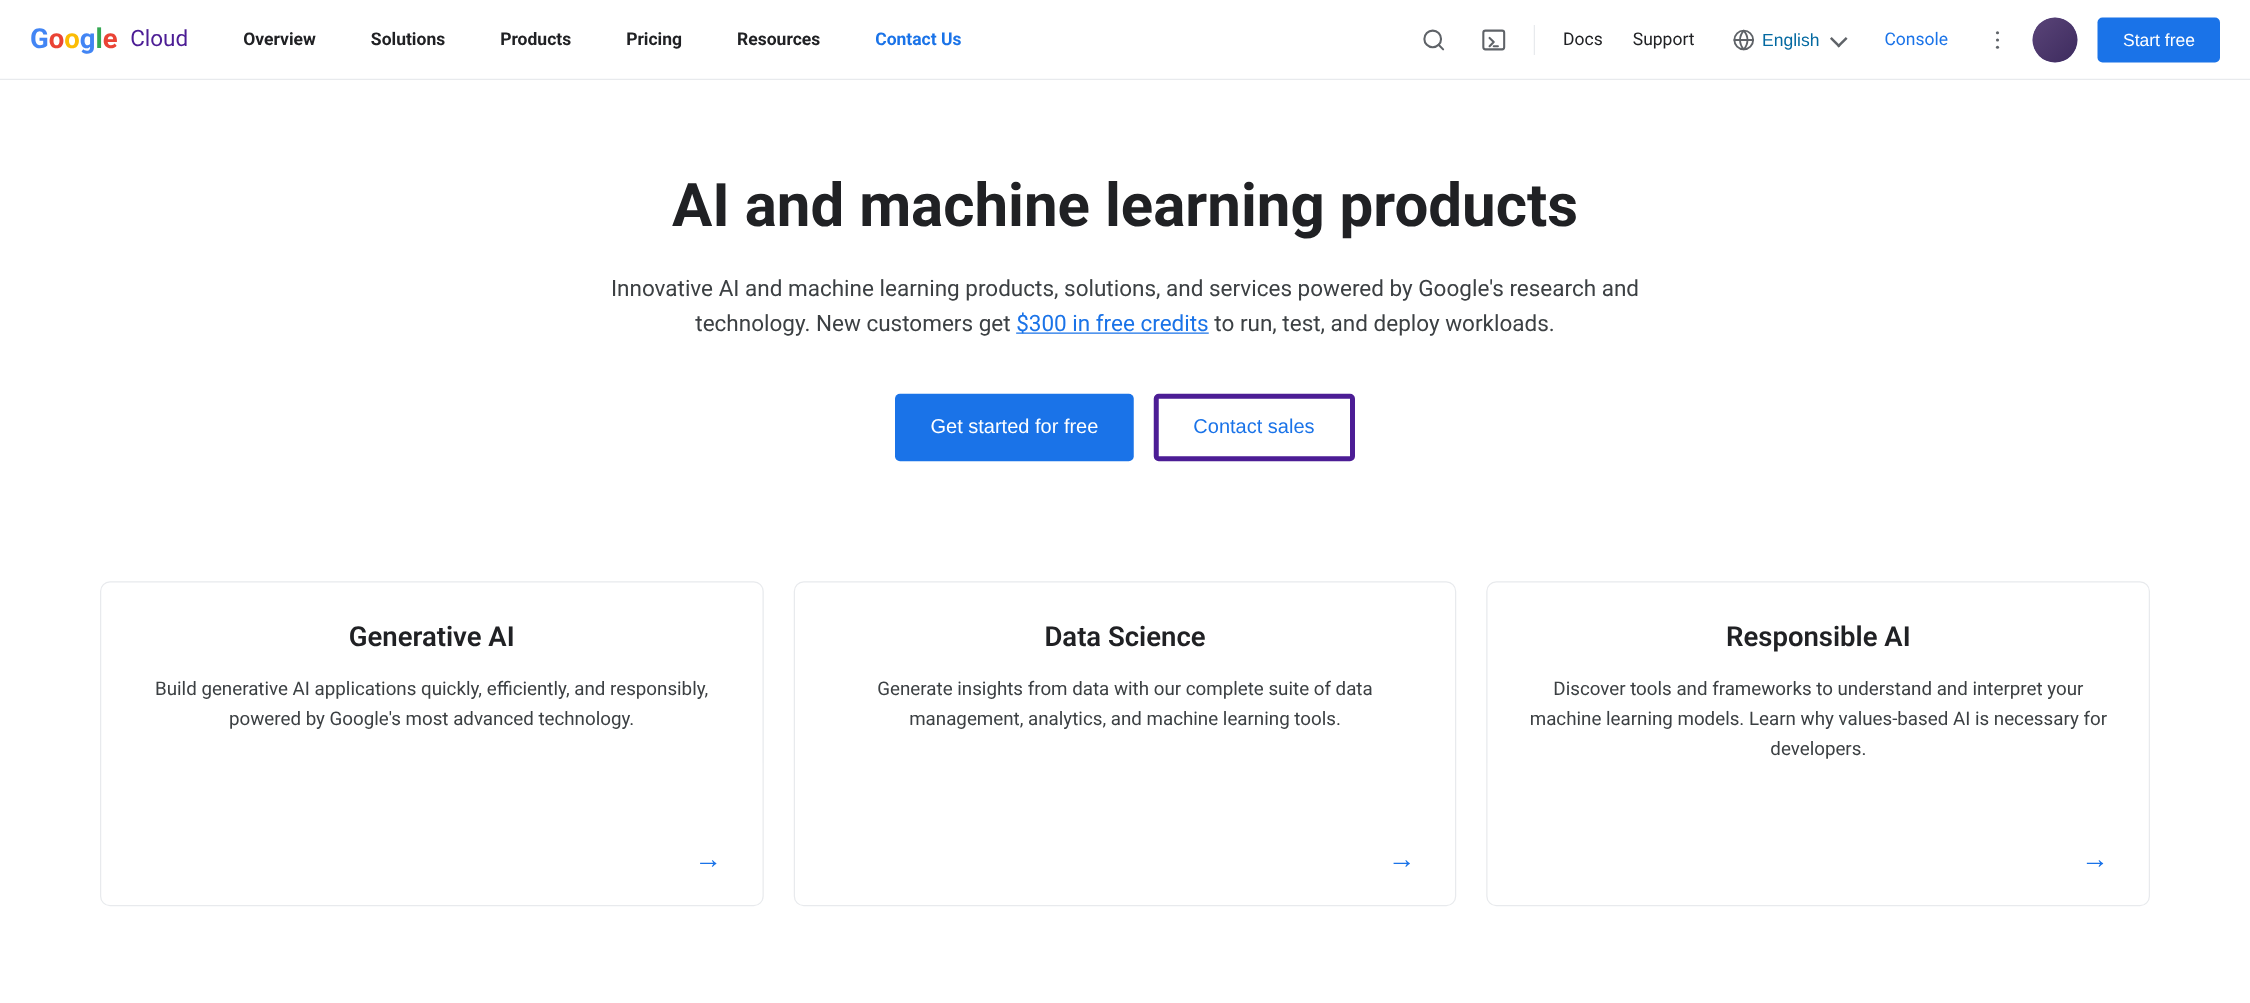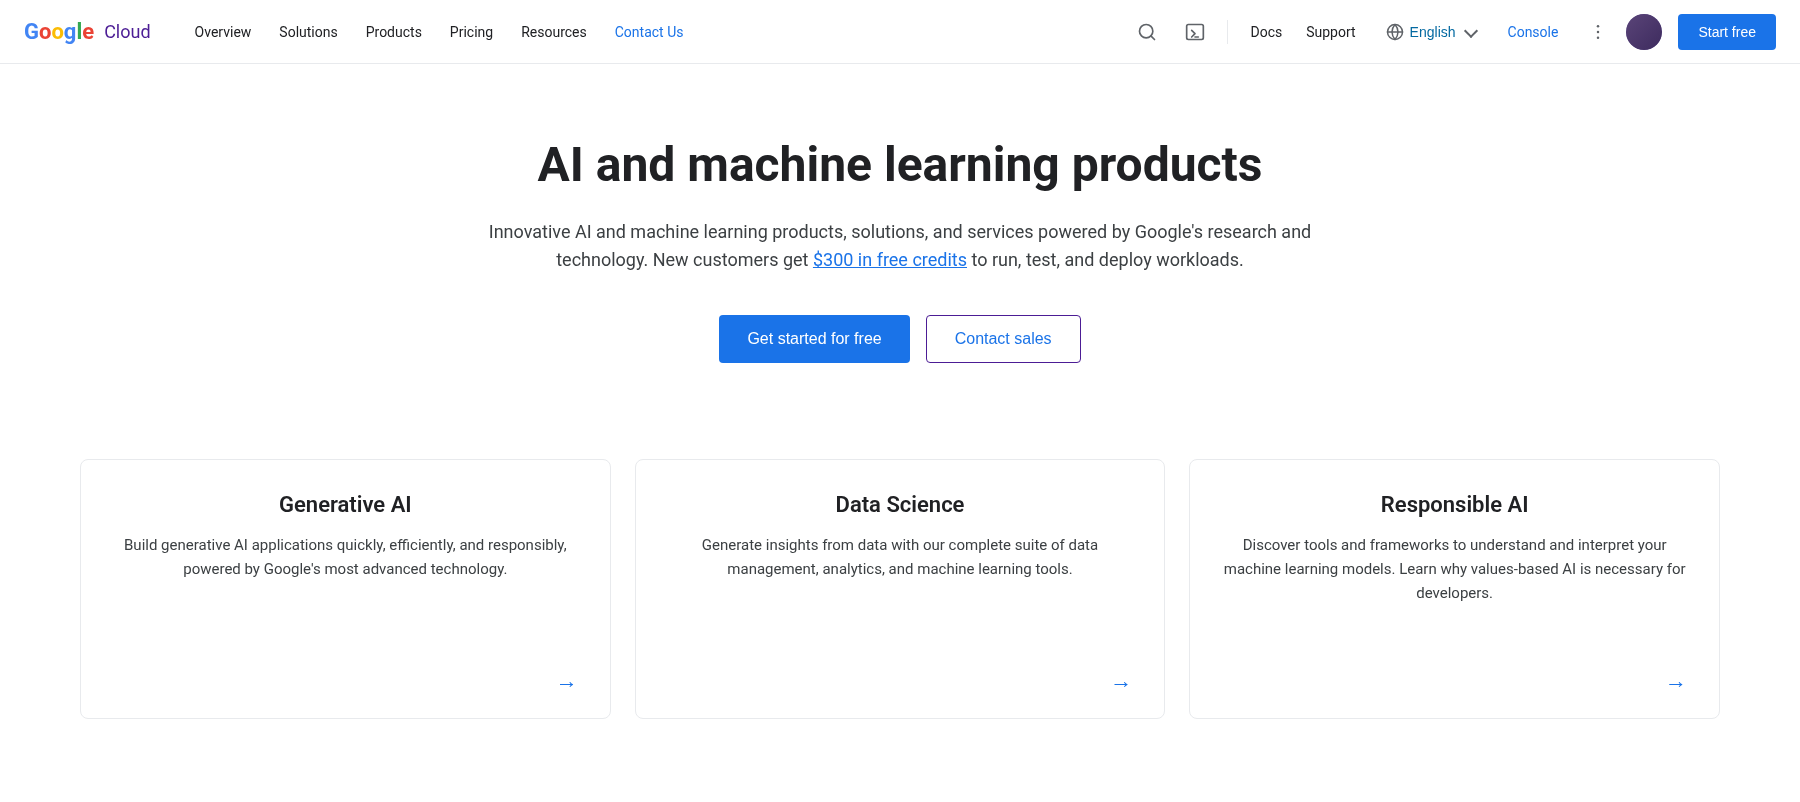--- a/index.html
+++ b/index.html
@@ -34,22 +34,23 @@
     .logo-o1 { color: #EA4335; font-size: 22px; font-weight: 700; }
     .logo-o2 { color: #FBBC04; font-size: 22px; font-weight: 700; }
     .logo-g2 { color: #4285F4; font-size: 22px; font-weight: 700; }
     .logo-l { color: #34A853; font-size: 22px; font-weight: 700; }
     .logo-e { color: #EA4335; font-size: 22px; font-weight: 700; }
     .logo-cloud { font-size: 18px; font-weight: 400; color: #4c1d95; margin-left: 6px; }
 
     .nav-links {
       display: flex;
       align-items: center;
-      gap: 4px;
+      gap: 20px;
       flex: 1;
+      font-weight: bold;
     }
     .nav-link {
       padding: 8px 12px;
       font-size: 14px;
       color: #202124;
       text-decoration: none;
       border-radius: 4px;
       cursor: pointer;
       white-space: nowrap;
     }
@@ -188,21 +189,21 @@
       border: none;
       border-radius: 4px;
       padding: 14px 28px;
       font-size: 16px;
       font-weight: 500;
       cursor: pointer;
     }
     .btn-secondary {
       background: #fff;
       color: #1a73e8;
-      border: 1px solid #4c1d95;
+      border: 4px solid #4c1d95;
       border-radius: 4px;
       padding: 14px 28px;
       font-size: 16px;
       font-weight: 500;
       cursor: pointer;
     }
 
     
     .cards-section {
       padding: 48px 80px 60px;

